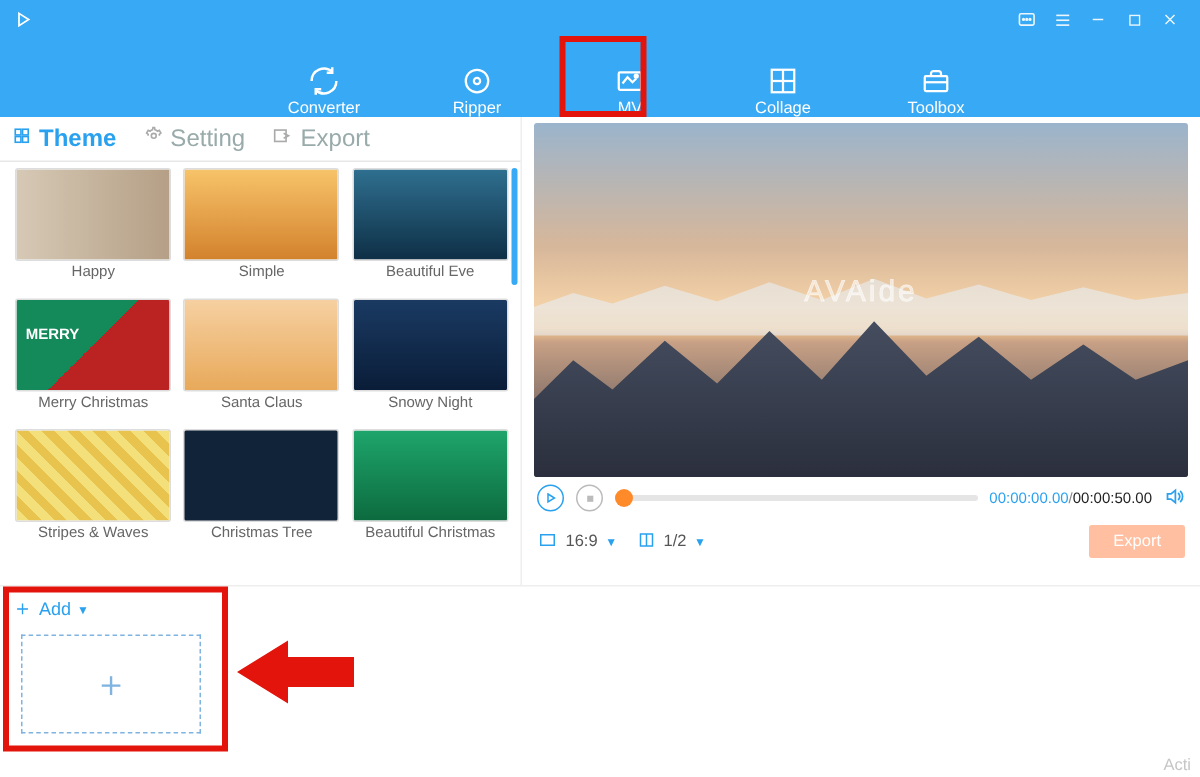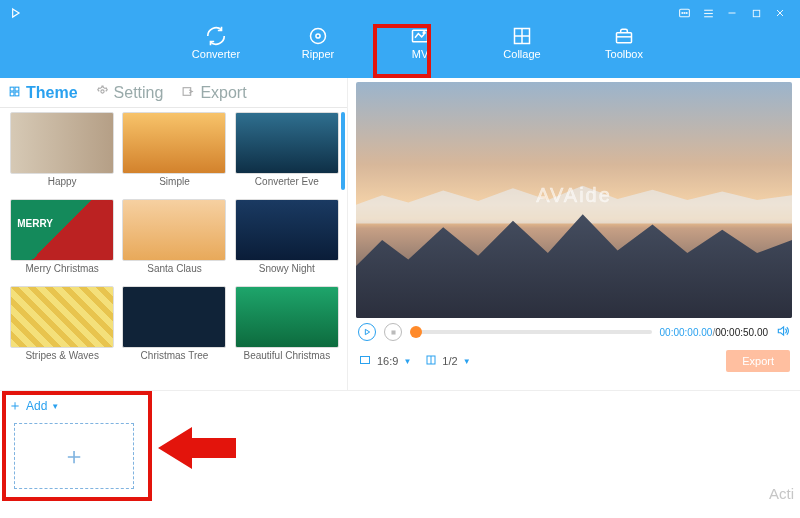--- a/index.html
+++ b/index.html
@@ -1,21 +1,21 @@
 <!DOCTYPE html>
 <html><head>
 <meta charset="utf-8">
 <style>
   * { box-sizing: border-box; margin: 0; padding: 0; font-family: "Segoe UI", Arial, sans-serif; }
   html, body { width: 800px; height: 518px; overflow: hidden; background: #fff; }
   .titlebar { height: 26px; background: #38a9f4; display: flex; align-items: center; padding: 0 8px; color: #fff; font-size: 12px; }
   .titlebar .logo { display: flex; align-items: center; gap: 6px; }
   .titlebar .spacer { flex: 1; }
   .titlebar .winbtn { width: 24px; height: 20px; display: flex; align-items: center; justify-content: center; cursor: pointer; opacity: 0.9; }
-  .navbar { height: 52px; background: #38a9f4; display: flex; align-items: flex-start; justify-content: center; gap: 48px; position: relative; padding-left: 40px; }
+  .navbar { height: 52px; background: #38a9f4; display: flex; align-items: flex-end; justify-content: center; gap: 48px; position: relative; padding-left: 40px; }
   .navitem { display: flex; flex-direction: column; align-items: center; color: #fff; font-size: 11px; cursor: pointer; width: 54px; gap: 2px; }
   .navitem .ic { height: 20px; display: flex; align-items: center; justify-content: center; }
   .nav-highlight { position: absolute; border: 4px solid #e3140c; pointer-events: none; }
   .body { display: flex; height: 312px; }
   .left { width: 348px; display: flex; flex-direction: column; border-right: 1px solid #eee; }
   .tabs { height: 30px; display: flex; align-items: center; border-bottom: 1px solid #e8e8e8; padding-left: 8px; gap: 18px; font-size: 16px; color: #9aa; }
   .tab { display: flex; align-items: center; gap: 5px; cursor: pointer; }
   .tab.active { color: #2aa1ef; font-weight: 600; }
   .themes { flex: 1; overflow: hidden; padding: 4px 4px 0 6px; position: relative; }
   .theme-grid { display: grid; grid-template-columns: repeat(3, 1fr); grid-auto-rows: 84px; gap: 3px 0; }
@@ -38,21 +38,21 @@
   .time .dur { color: #222; }
   .optbar { height: 30px; display: flex; align-items: center; padding: 0 10px; gap: 14px; font-size: 11px; color: #555; }
   .chip { display: flex; align-items: center; gap: 5px; cursor: pointer; }
   .exportbtn { margin-left: auto; background: #ffbfa0; color: #fff; font-size: 11px; padding: 5px 16px; border-radius: 2px; cursor: pointer; }
   .bottom { height: 128px; border-top: 1px solid #eee; position: relative; }
   .addrow { position: absolute; top: 6px; left: 8px; font-size: 12px; color: #2aa1ef; display: flex; align-items: center; gap: 4px; cursor: pointer; }
   .addslot { position: absolute; top: 32px; left: 14px; width: 120px; height: 66px; border: 1.5px dashed #7fb3e0; display: flex; align-items: center; justify-content: center; color: #7fb3e0; font-size: 24px; cursor: pointer; }
   .redbox { position: absolute; border: 4px solid #e3140c; pointer-events: none; }
   .arrow { position: absolute; pointer-events: none; }
   .caret { font-size: 8px; color: #2aa1ef; }
-  .activate { position: absolute; right: 6px; bottom: 16px; font-size: 15px; color: #c6c6c6; }
+  .activate { position: absolute; right: 6px; bottom: 2px; font-size: 11px; color: #c6c6c6; }
   
   .t-happy { background: linear-gradient(90deg,#d6c9b5,#b59f86); }
   .t-simple { background: linear-gradient(#f7c36a,#d3822c); }
   .t-ceve { background: linear-gradient(#2f6f8f,#0e2f46); }
   .t-merry { background: linear-gradient(135deg,#148a5b 0 50%,#b22 50% 100%); position:relative;}
   .t-merry::after{content:"MERRY";position:absolute;left:6px;top:18px;color:#fff;font-size:10px;font-weight:bold}
   .t-santa { background: linear-gradient(#f6d0a1,#e8a95a); }
   .t-snowy { background: linear-gradient(#1a3a62,#0a1d38); }
   .t-stripes { background: repeating-linear-gradient(45deg,#f4e07a 0 6px,#e8c44e 6px 12px); }
   .t-ctree { background: #102338; }
@@ -188,21 +188,21 @@
           <div class="theme-cell">
             <div class="thumb t-happy"></div>
             <div class="tlabel">Happy</div>
           </div>
           <div class="theme-cell">
             <div class="thumb t-simple"></div>
             <div class="tlabel">Simple</div>
           </div>
           <div class="theme-cell">
             <div class="thumb t-ceve"></div>
-            <div class="tlabel">Converter Eve</div>
+            <div class="tlabel">Beautiful Eve</div>
           </div>
           <div class="theme-cell">
             <div class="thumb t-merry"></div>
             <div class="tlabel">Merry Christmas</div>
           </div>
           <div class="theme-cell">
             <div class="thumb t-santa"></div>
             <div class="tlabel">Santa Claus</div>
           </div>
           <div class="theme-cell">

